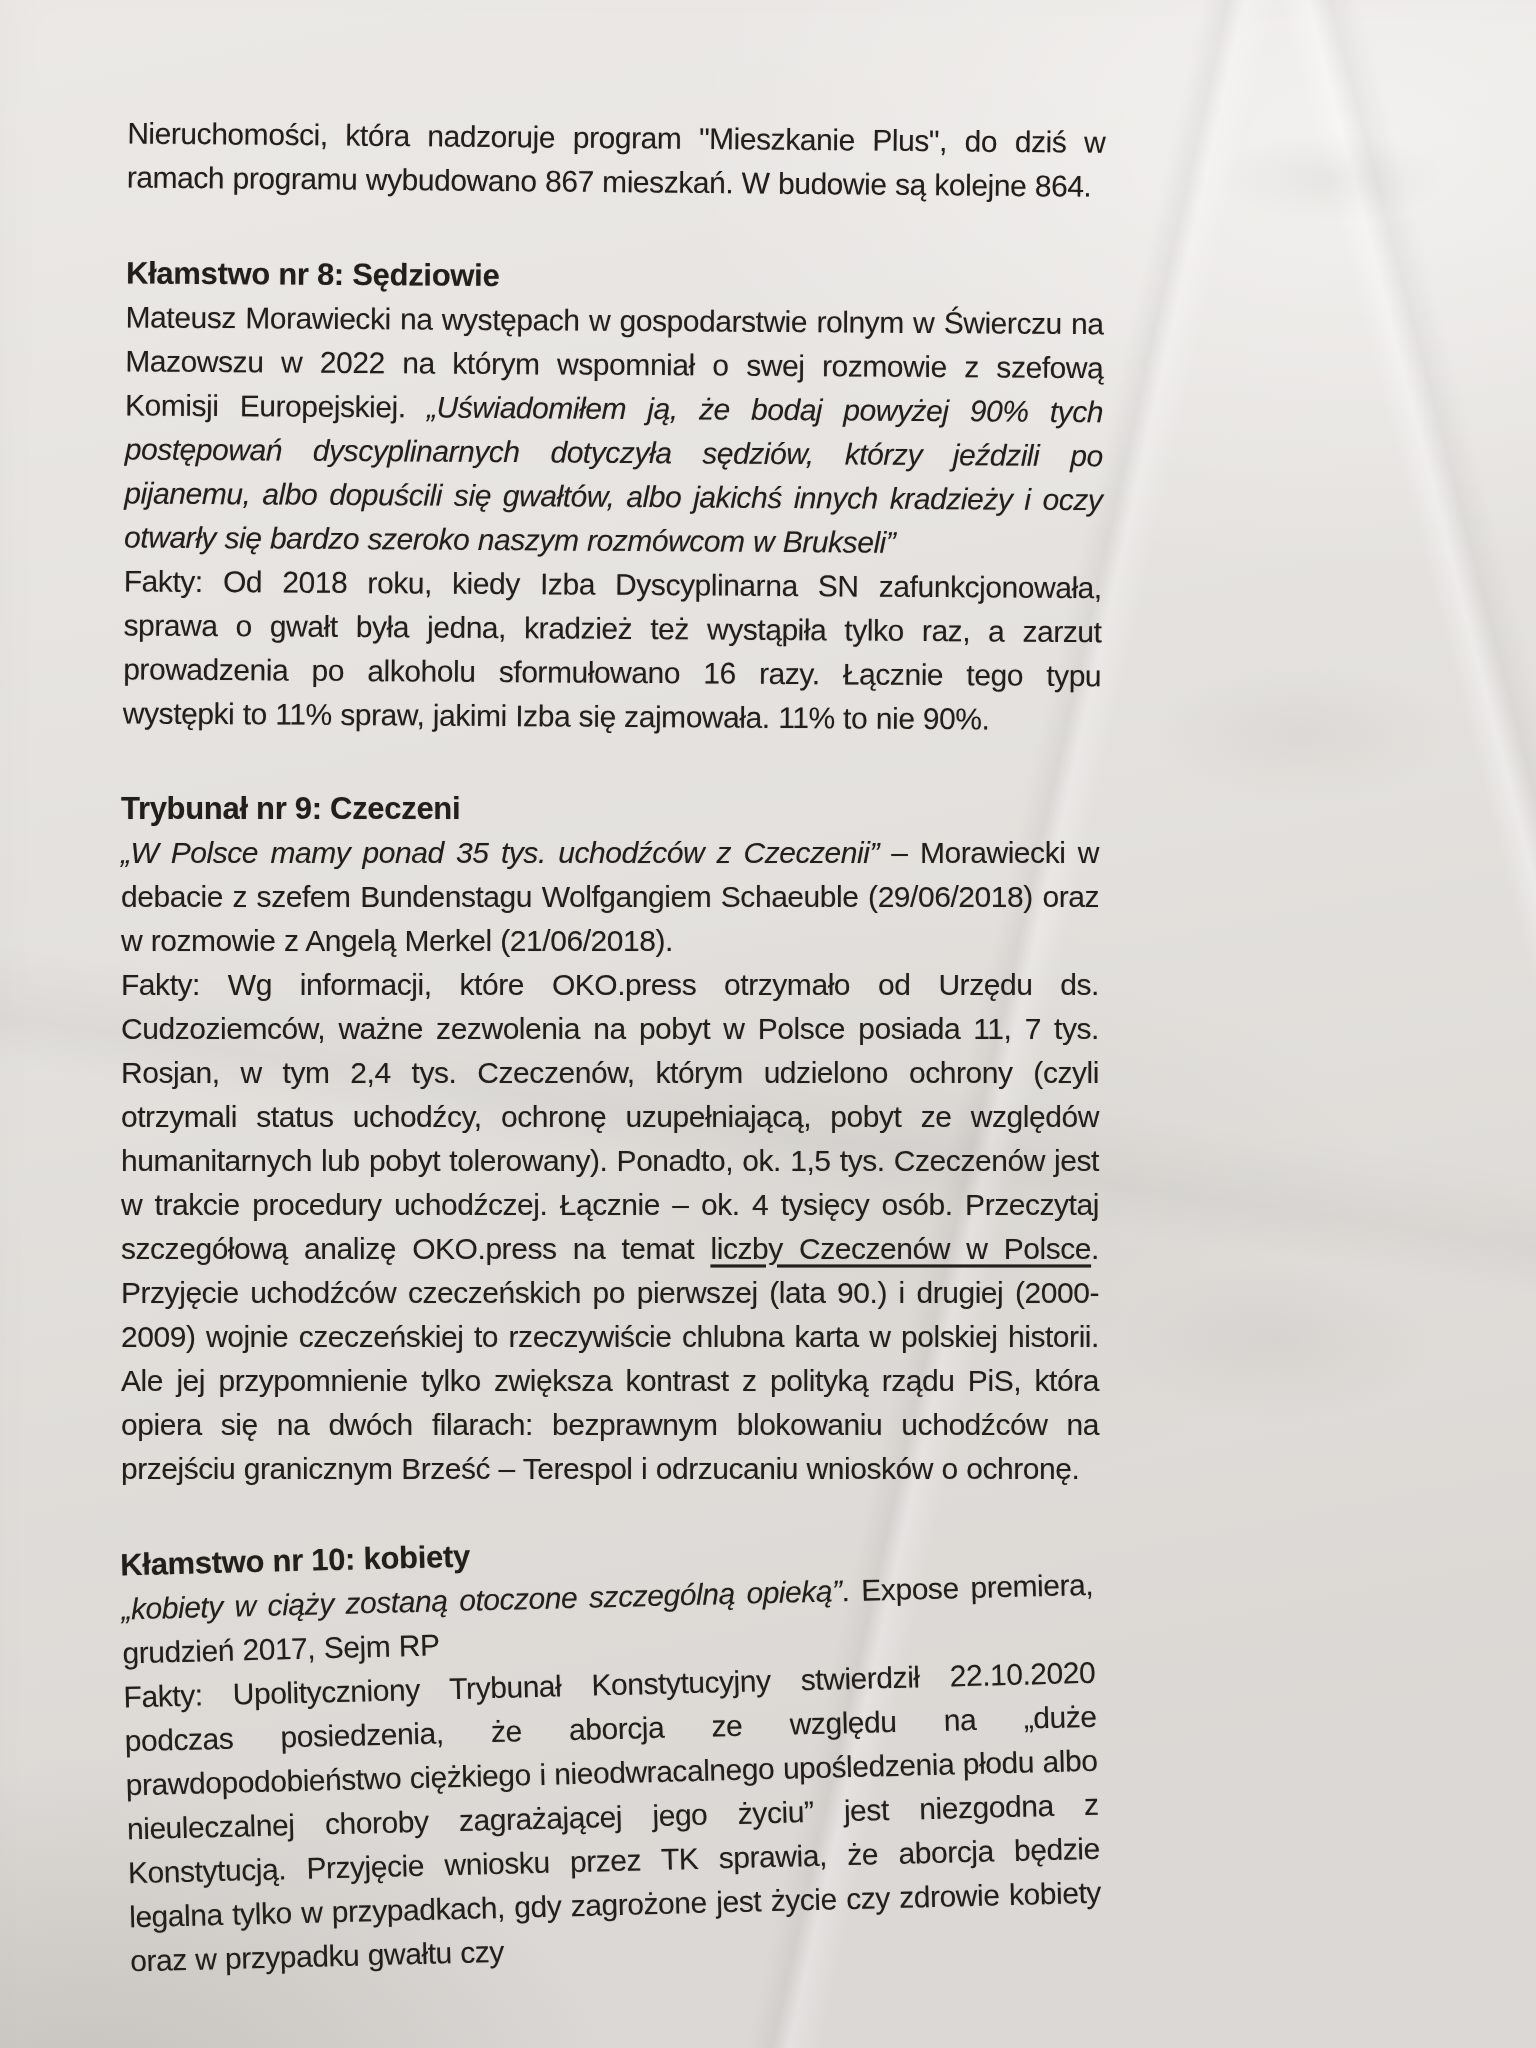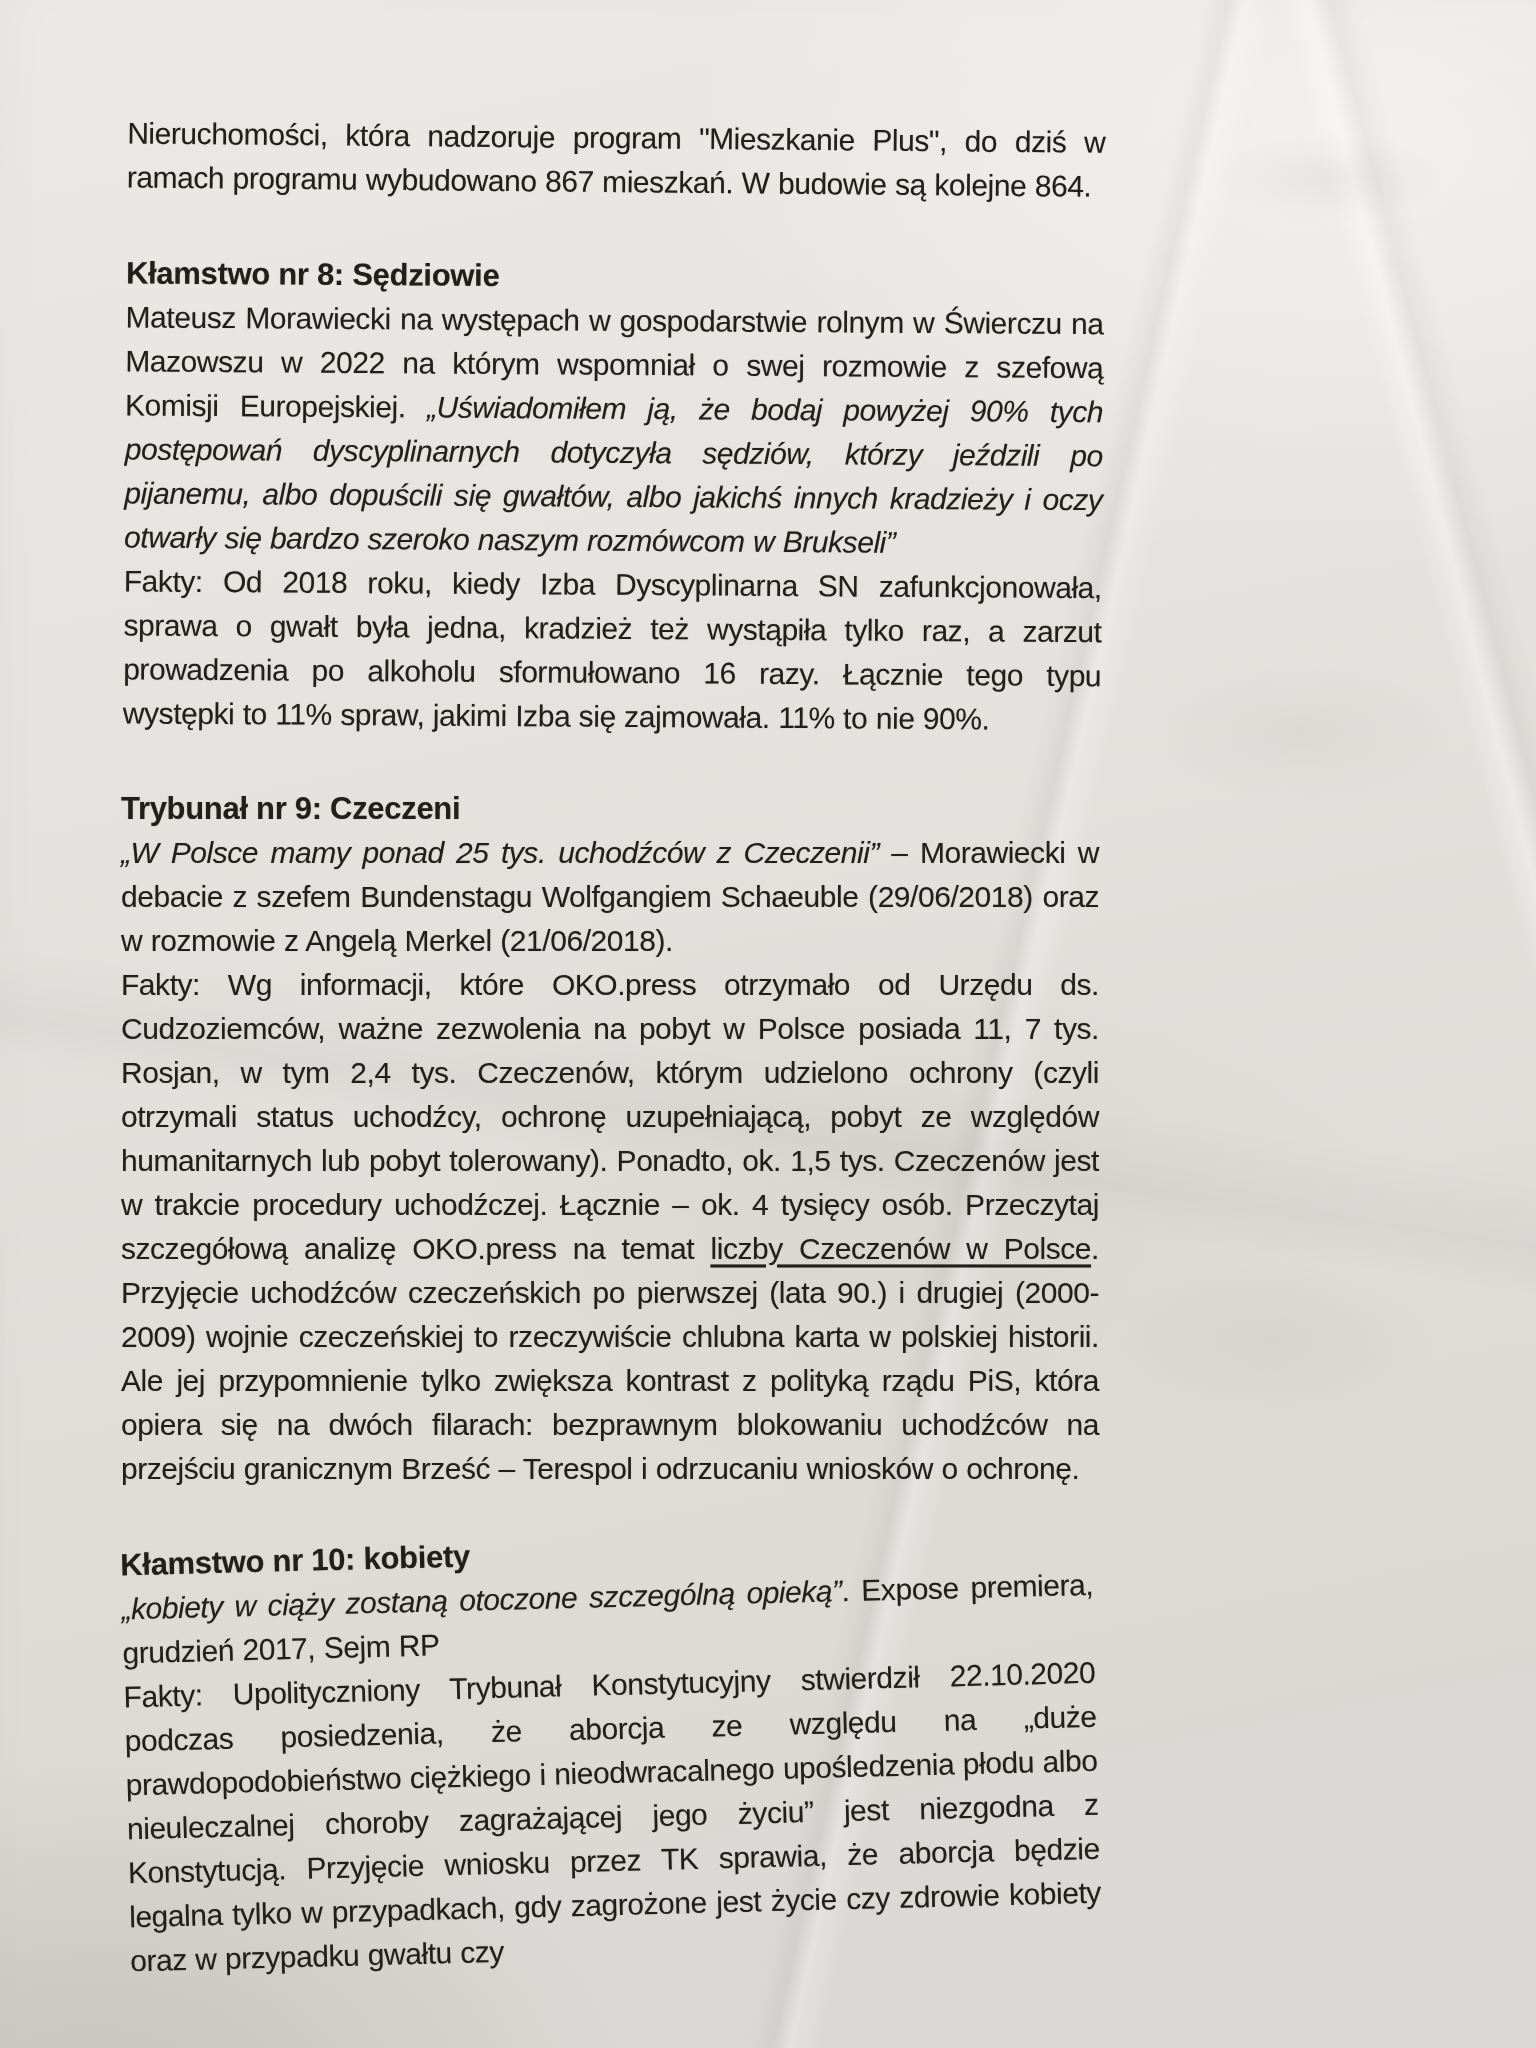--- a/index.html
+++ b/index.html
@@ -71,21 +71,21 @@
     <p class="para"><span>Nieruchomości, która nadzoruje program "Mieszkanie Plus", do dziś w ramach programu wybudowano 867 mieszkań. W budowie są kolejne 864.</span></p>
 
     <section class="gap tilt-a">
       <h2>Kłamstwo nr 8: Sędziowie</h2>
       <p class="para"><span>Mateusz Morawiecki na występach w gospodarstwie rolnym w Świerczu na Mazowszu w 2022 na którym wspomniał o swej rozmowie z szefową Komisji Europejskiej. </span><span class="q">„Uświadomiłem ją, że bodaj powyżej 90% tych postępowań dyscyplinarnych dotyczyła sędziów, którzy jeździli po pijanemu, albo dopuścili się gwałtów, albo jakichś innych kradzieży i oczy otwarły się bardzo szeroko naszym rozmówcom w Brukseli”</span></p>
       <p class="para"><span>Fakty: Od 2018 roku, kiedy Izba Dyscyplinarna SN zafunkcjonowała, sprawa o gwałt była jedna, kradzież też wystąpiła tylko raz, a zarzut prowadzenia po alkoholu sformułowano 16 razy. Łącznie tego typu występki to 11% spraw, jakimi Izba się zajmowała. 11% to nie 90%.</span></p>
     </section>
 
     <section class="gap tilt-b">
       <h2>Trybunał nr 9: Czeczeni</h2>
-      <p class="para"><span class="q">„W Polsce mamy ponad 25 tys. uchodźców z Czeczenii”</span><span> – Morawiecki w debacie z szefem Bundenstagu Wolfgangiem Schaeuble (29/06/2018) oraz w rozmowie z Angelą Merkel (21/06/2018).</span></p>
+      <p class="para"><span class="q">„W Polsce mamy ponad 35 tys. uchodźców z Czeczenii”</span><span> – Morawiecki w debacie z szefem Bundenstagu Wolfgangiem Schaeuble (29/06/2018) oraz w rozmowie z Angelą Merkel (21/06/2018).</span></p>
       <p class="para"><span>Fakty: Wg informacji, które OKO.press otrzymało od Urzędu ds. Cudzoziemców, ważne zezwolenia na pobyt w Polsce posiada 11, 7 tys. Rosjan, w tym 2,4 tys. Czeczenów, którym udzielono ochrony (czyli otrzymali status uchodźcy, ochronę uzupełniającą, pobyt ze względów humanitarnych lub pobyt tolerowany). Ponadto, ok. 1,5 tys. Czeczenów jest w trakcie procedury uchodźczej. Łącznie – ok. 4 tysięcy osób. Przeczytaj szczegółową analizę OKO.press na temat </span><span class="link">liczby Czeczenów w Polsce</span><span>. Przyjęcie uchodźców czeczeńskich po pierwszej (lata 90.) i drugiej (2000-2009) wojnie czeczeńskiej to rzeczywiście chlubna karta w polskiej historii. Ale jej przypomnienie tylko zwiększa kontrast z polityką rządu PiS, która opiera się na dwóch filarach: bezprawnym blokowaniu uchodźców na przejściu granicznym Brześć – Terespol i odrzucaniu wniosków o ochronę.</span></p>
     </section>
 
     <section class="gap tilt-c">
       <h2>Kłamstwo nr 10: kobiety</h2>
       <p class="para"><span class="q">„kobiety w ciąży zostaną otoczone szczególną opieką”</span><span>. Expose premiera, grudzień 2017, Sejm RP</span></p>
       <p class="para"><span>Fakty: Upolityczniony Trybunał Konstytucyjny stwierdził 22.10.2020 podczas posiedzenia, że aborcja ze względu na „duże prawdopodobieństwo ciężkiego i nieodwracalnego upośledzenia płodu albo nieuleczalnej choroby zagrażającej jego życiu” jest niezgodna z Konstytucją. Przyjęcie wniosku przez TK sprawia, że aborcja będzie legalna tylko w przypadkach, gdy zagrożone jest życie czy zdrowie kobiety oraz w przypadku gwałtu czy</span></p>
     </section>
 
   </div>

